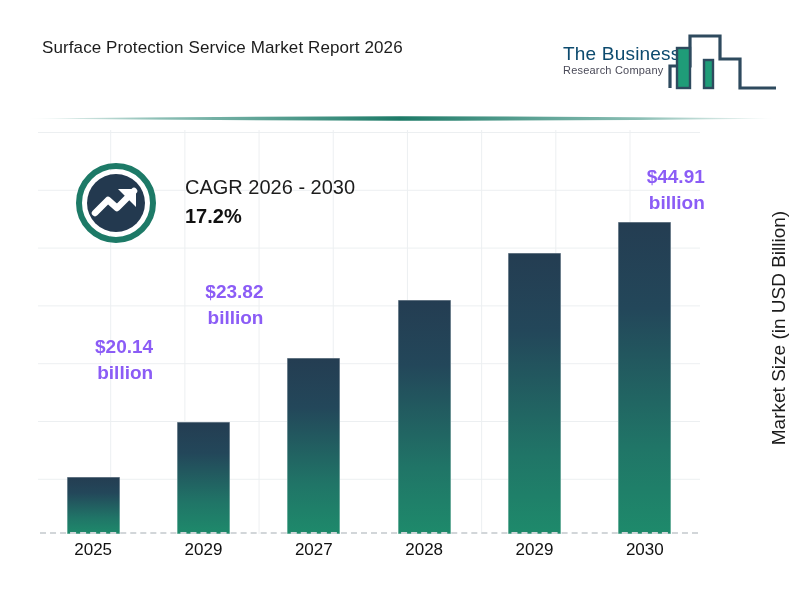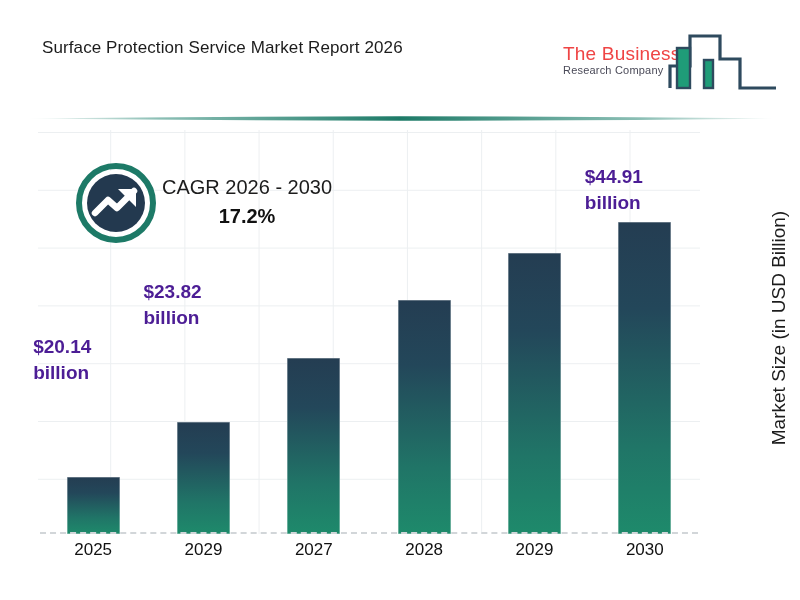--- a/index.html
+++ b/index.html
@@ -53,21 +53,21 @@
   #logo-text {
     position: absolute;
     left: 0;
     top: 17px;
     width: 125px;
     text-align: left;
   }
   #logo-line1 {
     font-size: 19px;
     line-height: 21px;
-    color: #ef4444;
+    color: #0c4a6e;
     letter-spacing: 0.2px;
     white-space: nowrap;
   }
   #logo-line2 {
     font-size: 11px;
     line-height: 13px;
     color: #4a4a58;
     letter-spacing: 0.2px;
     white-space: nowrap;
   }
@@ -135,25 +135,25 @@
   .bar {
     width: 53px;
     background: linear-gradient(to bottom, #243d52 0%, #23475a 28%, #207567 72%, #1e8a6b 100%);
     box-shadow: 0 0 0 0.6px rgba(255,255,255,0.55) inset;
   }
   .bar-label {
     position: absolute;
     left: 50%;
     transform: translateX(-50%);
     width: 120px;
-    text-align: left;
+    text-align: right;
     font-size: 19px;
     font-weight: bold;
     line-height: 26px;
-    color: #4c1d95;
+    color: #8b5cf6;
     white-space: pre-line;
   }
 
   
   #xaxis {
     position: absolute;
     left: 38px;
     top: 422px;
     width: 662px;
     display: flex;
@@ -193,23 +193,22 @@
     height: 86px;
     display: flex;
     align-items: center;
   }
   #cagr-badge-icon {
     width: 80px;
     height: 80px;
     flex: 0 0 80px;
   }
   #cagr-text {
-    margin-left: 6px;
+    margin-left: 29px;
     padding-bottom: 2px;
-    text-align: center;
   }
   #cagr-period {
     font-size: 20px;
     line-height: 28px;
     color: #1c1c1c;
     white-space: nowrap;
   }
   #cagr-value {
     font-size: 20px;
     line-height: 30px;

